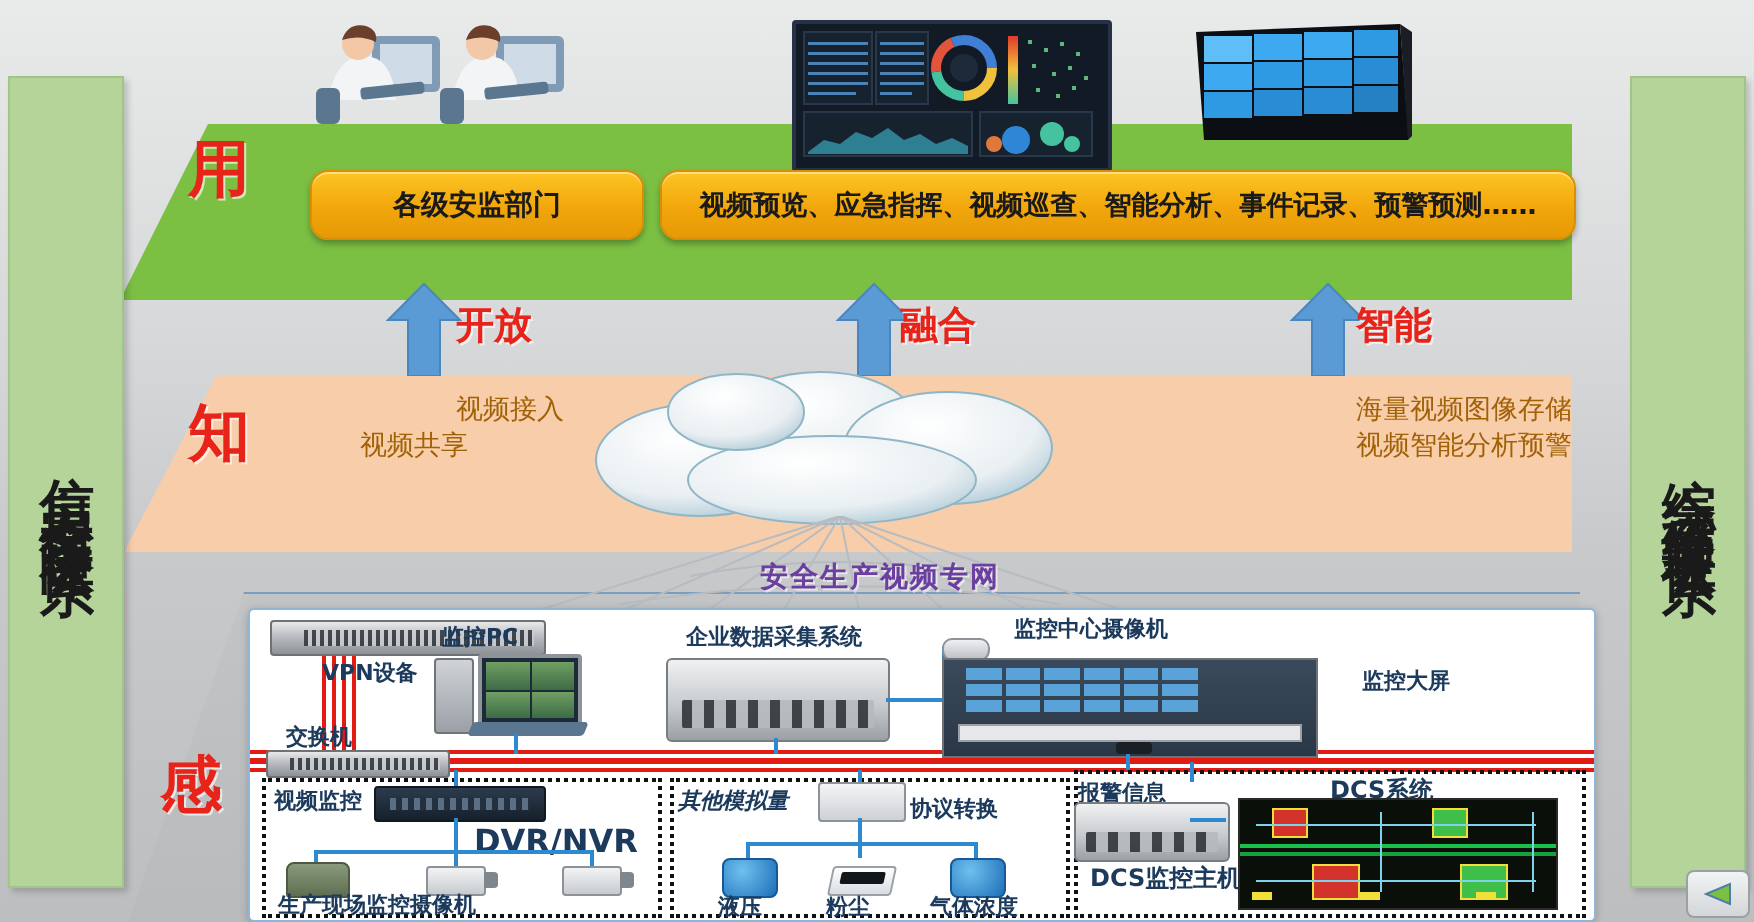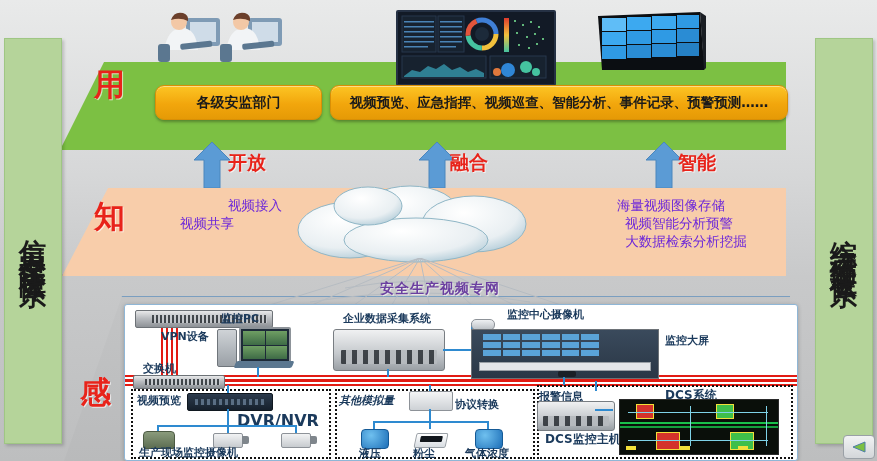--- a/index.html
+++ b/index.html
@@ -86,25 +86,25 @@
 
   
   .cloud{position:absolute;left:288px;top:182px;width:260px;height:82px;}
   .cloud-label{
     position:absolute;left:288px;top:210px;width:260px;text-align:center;
     color:#cf1b14;font-size:21px;font-weight:700;letter-spacing:2px;
     font-family:"DejaVu Serif",serif;
     text-shadow:1px 1px 1px rgba(255,255,255,.6);
   }
   .cloud-side{
-    position:absolute;color:#6d28d9;font-size:13.5px;line-height:18px;
+    position:absolute;color:#a16207;font-size:13.5px;line-height:18px;
     font-family:"DejaVu Sans",sans-serif;white-space:nowrap;
   }
   .cloud-left{left:112px;top:196px;text-align:right;width:170px;}
-  .cloud-right{left:556px;top:196px;text-align:center;width:230px;}
+  .cloud-right{left:556px;top:196px;text-align:right;width:230px;}
 
   
   .fan{position:absolute;left:250px;top:258px;width:340px;height:52px;}
   .net-label{
     position:absolute;left:330px;top:280px;width:220px;text-align:center;
     color:#6b3fa0;font-size:14px;font-weight:600;
     font-family:"DejaVu Sans",sans-serif;letter-spacing:1px;
     text-shadow:1px 1px 0 rgba(255,255,255,.55);
   }
 
@@ -399,21 +399,20 @@
     </svg>
   </div>
 
   <div class="cloud-side cloud-left">
     <div>视频接入</div>
     <div style="padding-right:48px">视频共享</div>
   </div>
   <div class="cloud-side cloud-right">
     <div>海量视频图像存储</div>
     <div style="padding-left:16px">视频智能分析预警</div>
-    <div style="padding-left:30px">大数据检索分析挖掘</div>
   </div>
 
   <div class="fan">
     <svg width="340" height="52" viewBox="0 0 340 52">
       <g stroke="#b6bcc2" stroke-width="1" fill="none">
         <line x1="170" y1="0" x2="10" y2="50"></line>
           <line x1="170" y1="0" x2="55" y2="50"></line>
         <line x1="170" y1="0" x2="100" y2="50"></line>
           <line x1="170" y1="0" x2="140" y2="50"></line>
         <line x1="170" y1="0" x2="180" y2="50"></line>
@@ -490,24 +489,24 @@
           <i></i>
           <i></i>
           <i></i>
           <i></i>
       </div>
       <div class="desk"></div>
       <div class="chair"></div>
     </div>
     <div class="lnk lnk-v" style="left:438px;top:72px;height:8px;"></div>
 
-    <div class="dev-label" style="left:540px;top:28px;">监控大屏</div>
+    <div class="dev-label" style="left:556px;top:28px;">监控大屏</div>
 
     <div class="dbox" style="left:6px;top:84px;width:196px;height:66px;"></div>
-    <div class="dev-label" style="left:12px;top:88px;">视频预览</div>
+    <div class="dev-label" style="left:12px;top:88px;">视频监控</div>
     <div class="dvr" style="left:62px;top:88px;width:84px;height:16px;">
         <div class="fr"></div>
       </div>
     <div class="dev-label" style="left:96px;top:106px;font-size:16px;margin-left:16px;">DVR/NVR</div>
     <div class="lnk lnk-v" style="left:102px;top:80px;height:8px;"></div>
     <div class="lnk lnk-h" style="left:32px;top:120px;width:140px;"></div>
     <div class="lnk lnk-v" style="left:102px;top:104px;height:16px;"></div>
     <div class="lnk lnk-v" style="left:32px;top:120px;height:8px;"></div>
     <div class="lnk lnk-v" style="left:102px;top:120px;height:8px;"></div>
     <div class="lnk lnk-v" style="left:170px;top:120px;height:8px;"></div>

